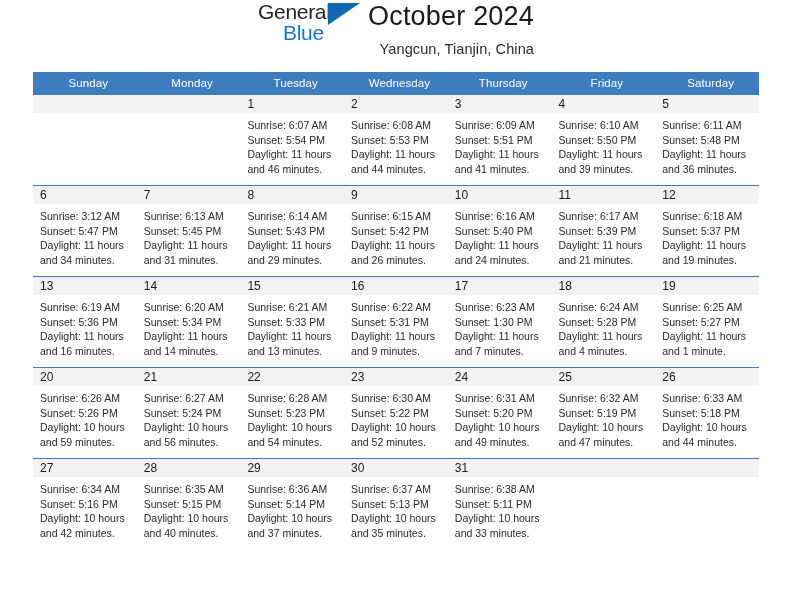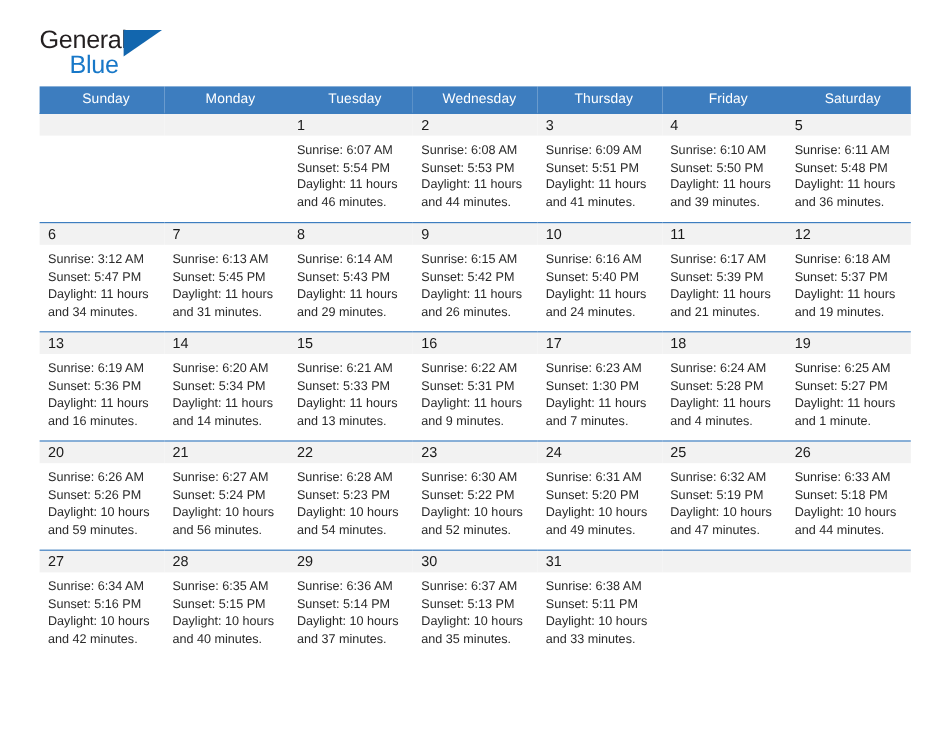--- a/index.html
+++ b/index.html
@@ -19,23 +19,22 @@
     width: 792px;
     height: 612px;
     box-sizing: border-box;
     padding: 0 33px;
   }
 
   
   .top {
     display: flex;
     align-items: flex-start;
-    justify-content: space-between;
+    justify-content: center;
     height: 72px;
-    padding-top: 22px;
     box-sizing: border-box;
   }
   .logo {
     position: relative;
     width: 110px;
     height: 46px;
     user-select: none;
   }
   .logo-general {
     position: absolute;
@@ -139,20 +138,22 @@
 
 <div class="page">
 
   <div class="top">
     <div class="logo">
       <span class="logo-general">General</span>
       <span class="logo-tri"></span>
       <span class="logo-blue">Blue</span>
     </div>
     <div class="titles">
+      <div class="cal-title">October 2024</div>
+      <div class="cal-sub">Yangcun, Tianjin, China</div>
     </div>
   </div>
 
   <table class="calendar">
     <thead>
       <tr>
         <th>Sunday</th>
         <th>Monday</th>
         <th>Tuesday</th>
         <th>Wednesday</th>

